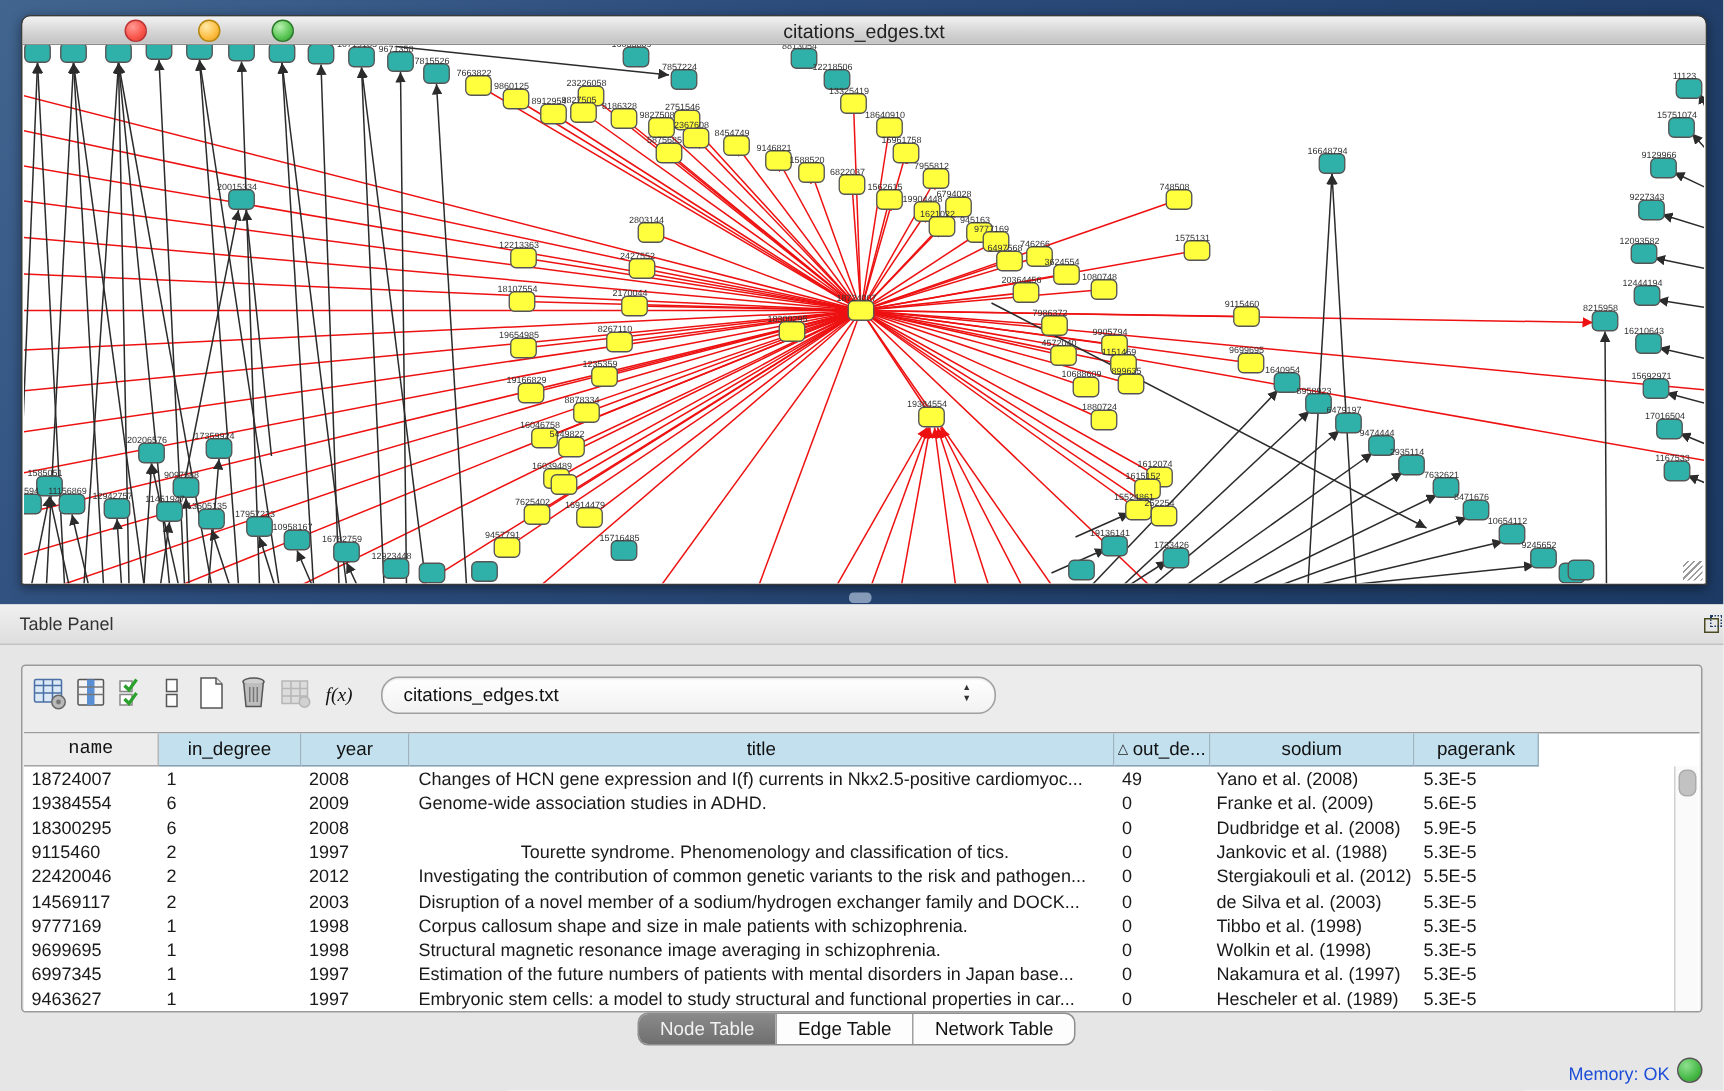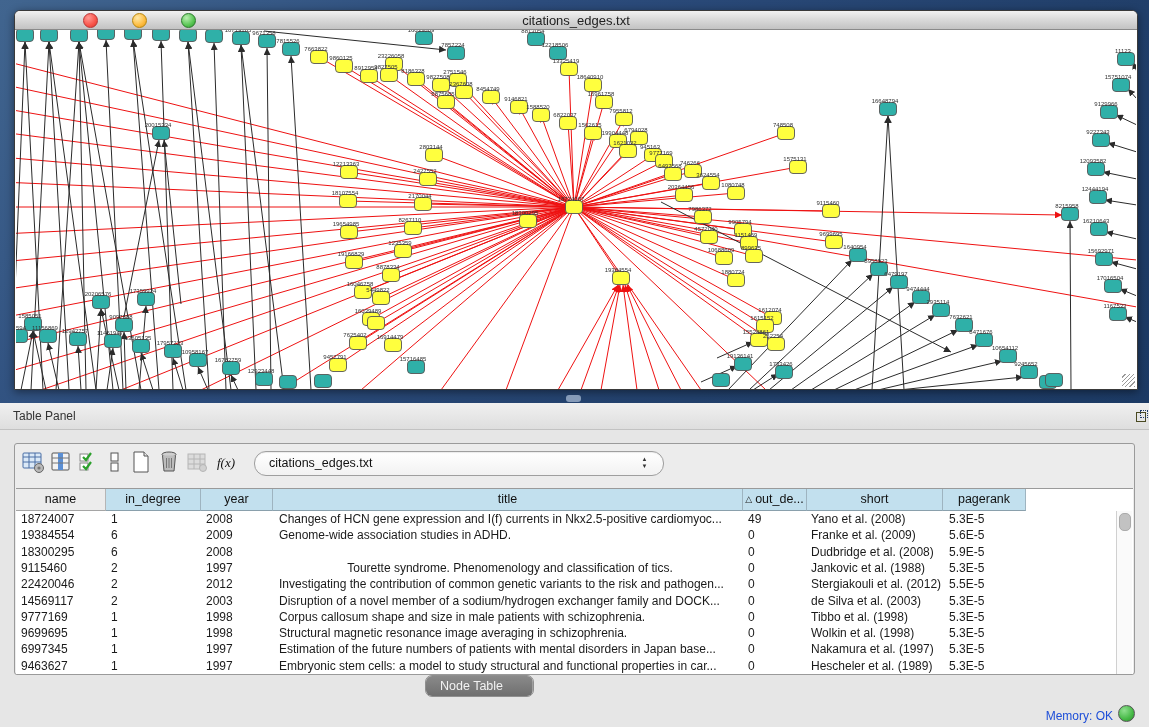--- a/index.html
+++ b/index.html
@@ -48,21 +48,21 @@
   .hcell{top:0;height:21px;border-right:1px solid #9eb4c0;border-bottom:1px solid #8aa0ac;
     background:#c2e0ee;font-size:12.5px;color:#111;text-align:center;line-height:21px;}
   .hcell.gray{background:#ececec;border-right:1px solid #b5b5b5;border-bottom:1px solid #a5a5a5;}
   .sort-tri{display:inline-block;margin-right:3px;font-size:9px;color:#222;transform:translateY(-1px);}
   .trow{left:0;width:1101px;height:16.3px;font-size:12px;color:#1a1a1a;white-space:nowrap;}
   .tcell{position:absolute;top:1px;overflow:hidden;white-space:nowrap;}
   #vscroll{right:1px;top:22px;width:15px;height:163px;background:#fafafa;border-left:1px solid #d0d0d0;}
   #vthumb{left:2px;top:2px;width:10px;height:16px;border-radius:5px;background:#c2c2c2;border:1px solid #ababab;}
   
   #tabs{left:425px;top:272px;height:20px;border:1px solid #8f8f8f;border-radius:7px;
-    background:#fdfdfd;overflow:hidden;display:flex;flex-direction:column;}
+    background:#fdfdfd;overflow:hidden;display:flex;}
   .tab{height:20px;line-height:20px;font-size:12.5px;color:#111;padding:0 14px;border-right:1px solid #9f9f9f;}
   .tab.active{background:linear-gradient(#8a8a8a,#6f6f6f);color:#f2f2f2;}
   .tab:last-child{border-right:none;}
   
   #memory-label{right:36px;top:306px;font-size:12px;color:#1d4ed8;}
   #memory-dot{right:14px;top:302px;width:15px;height:15px;border-radius:50%;
     background:radial-gradient(circle at 35% 30%,#8fe08f,#46b946 60%,#2e8f2e);border:1px solid #555;}
 </style>
 </head>
 <body>
@@ -543,26 +543,26 @@
           <text x="2" y="17" font-size="13" font-style="italic" font-family="Liberation Serif,serif" fill="#111">f(x)</text>
         </svg></span>
 
     <div id="combo" class="abs">
       <span id="combo-text" class="abs">citations_edges.txt</span>
       <span id="combo-spinner" class="abs">▲<br>▼</span>
     </div>
 
     <div id="tbl" class="abs">
       <div id="thead" class="abs" style="left:0;top:0;width:1101px;height:22px;">
-          <div class="abs hcell gray" style="left: 0px; width: 89px;"><span>name</span></div>
+          <div class="abs hcell gray" style="left: 0px; width: 89px; font-family: Liberation Mono, monospace;"><span>name</span></div>
           <div class="abs hcell" style="left: 90px; width: 94px;"><span>in_degree</span></div>
           <div class="abs hcell" style="left: 185px; width: 71px;"><span>year</span></div>
           <div class="abs hcell" style="left: 257px; width: 469px;"><span>title</span></div>
           <div class="abs hcell" style="left: 727px; width: 63px;"><span class="sort-tri">△</span><span>out_de...</span></div>
-          <div class="abs hcell" style="left: 791px; width: 135px;"><span>short</span></div>
+          <div class="abs hcell" style="left: 791px; width: 135px;"><span>sodium</span></div>
           <div class="abs hcell" style="left: 927px; width: 82px;"><span>pagerank</span></div>
         </div>
       <div id="tbody" class="abs" style="left:0;top:22px;width:1101px;height:163px;">
           <div class="abs trow" style="top: 0px;">
             <div class="tcell" style="left: 5px; width: 83px;">18724007</div>
             <div class="tcell" style="left: 95px; width: 88px;">1</div>
             <div class="tcell" style="left: 190px; width: 65px;">2008</div>
             <div class="tcell" style="left: 263px; width: 462px;">Changes of HCN gene expression and I(f) currents in Nkx2.5-positive cardiomyoc...</div>
             <div class="tcell" style="left: 732px; width: 57px;">49</div>
             <div class="tcell" style="left: 795px; width: 130px;">Yano et al. (2008)</div>

